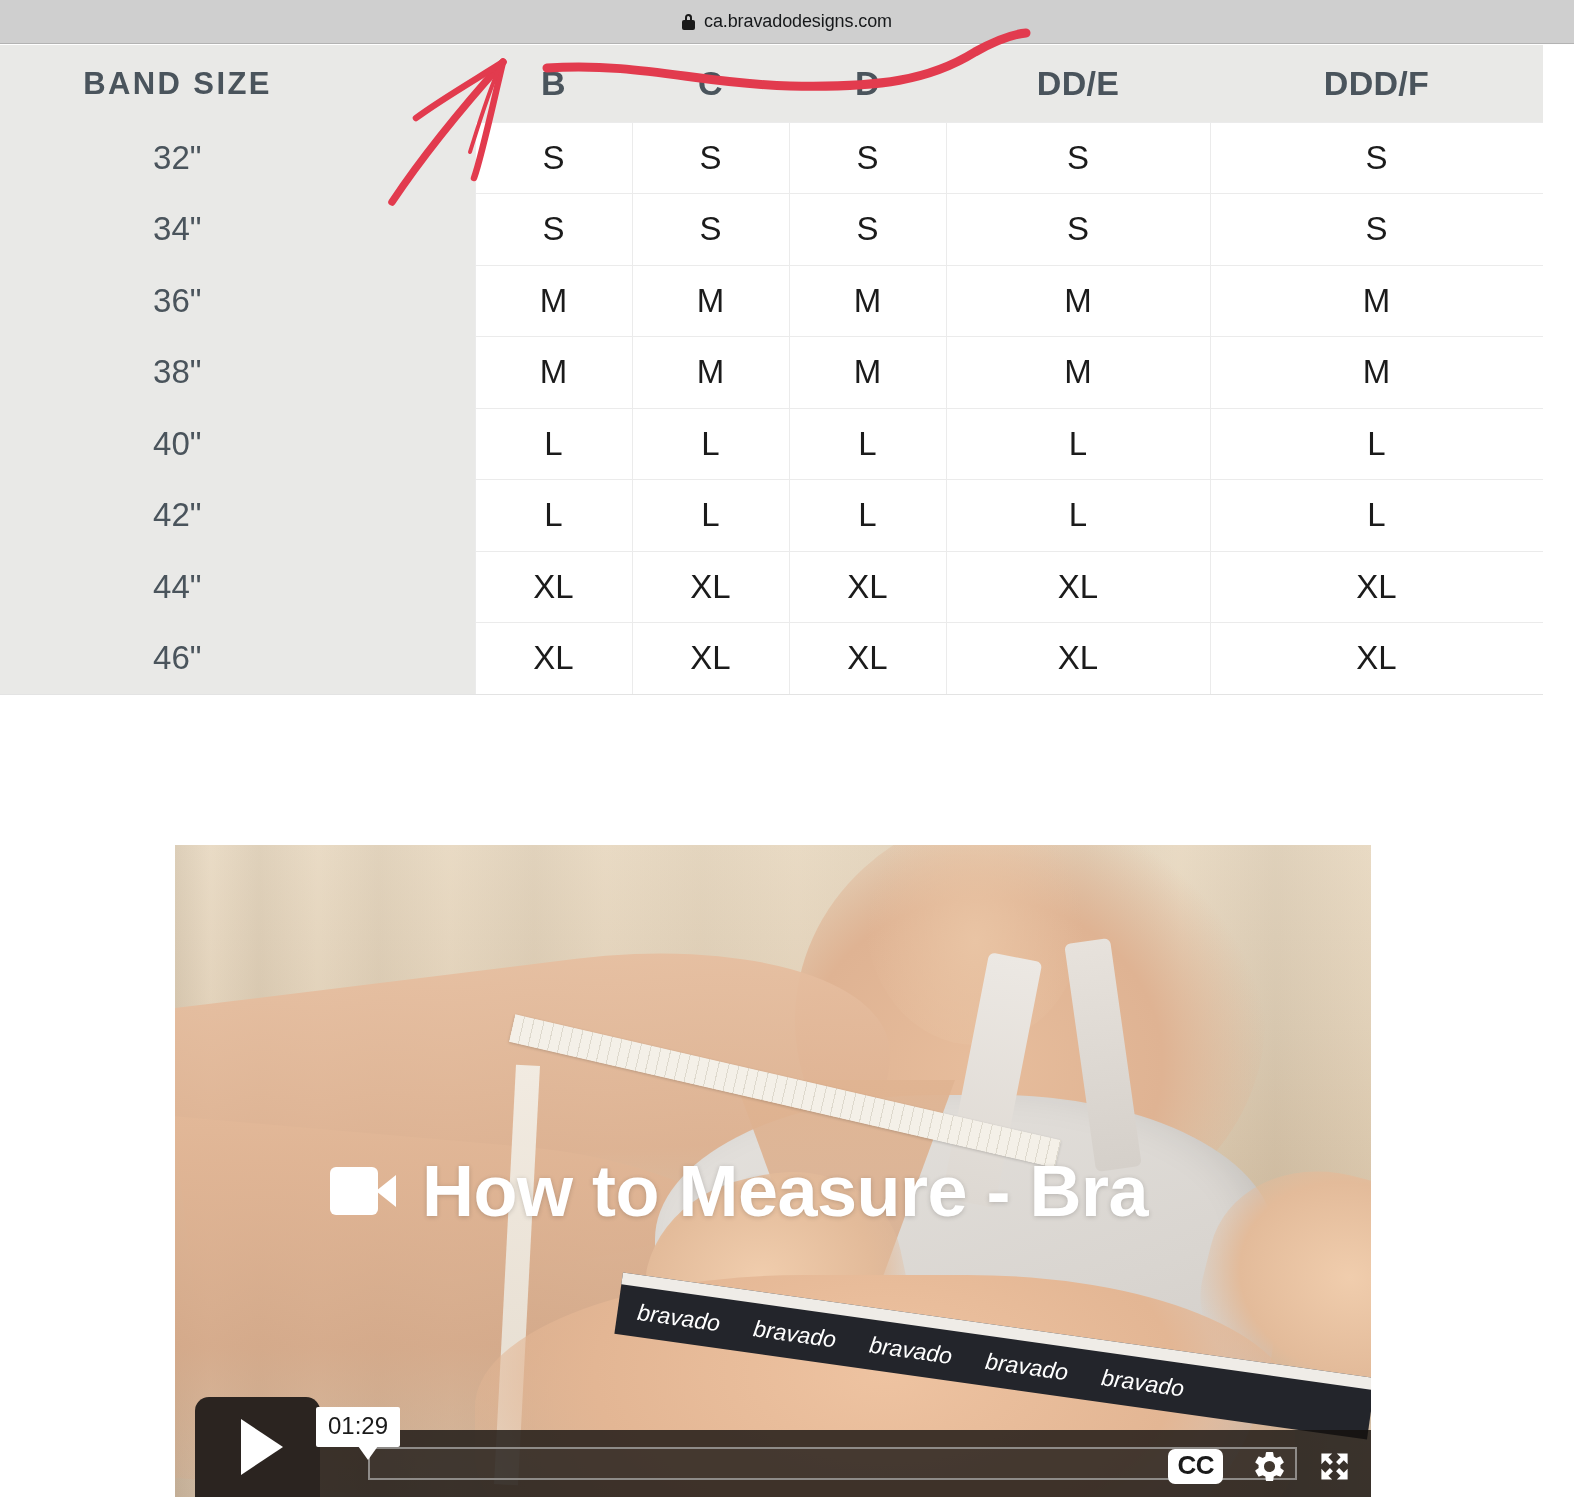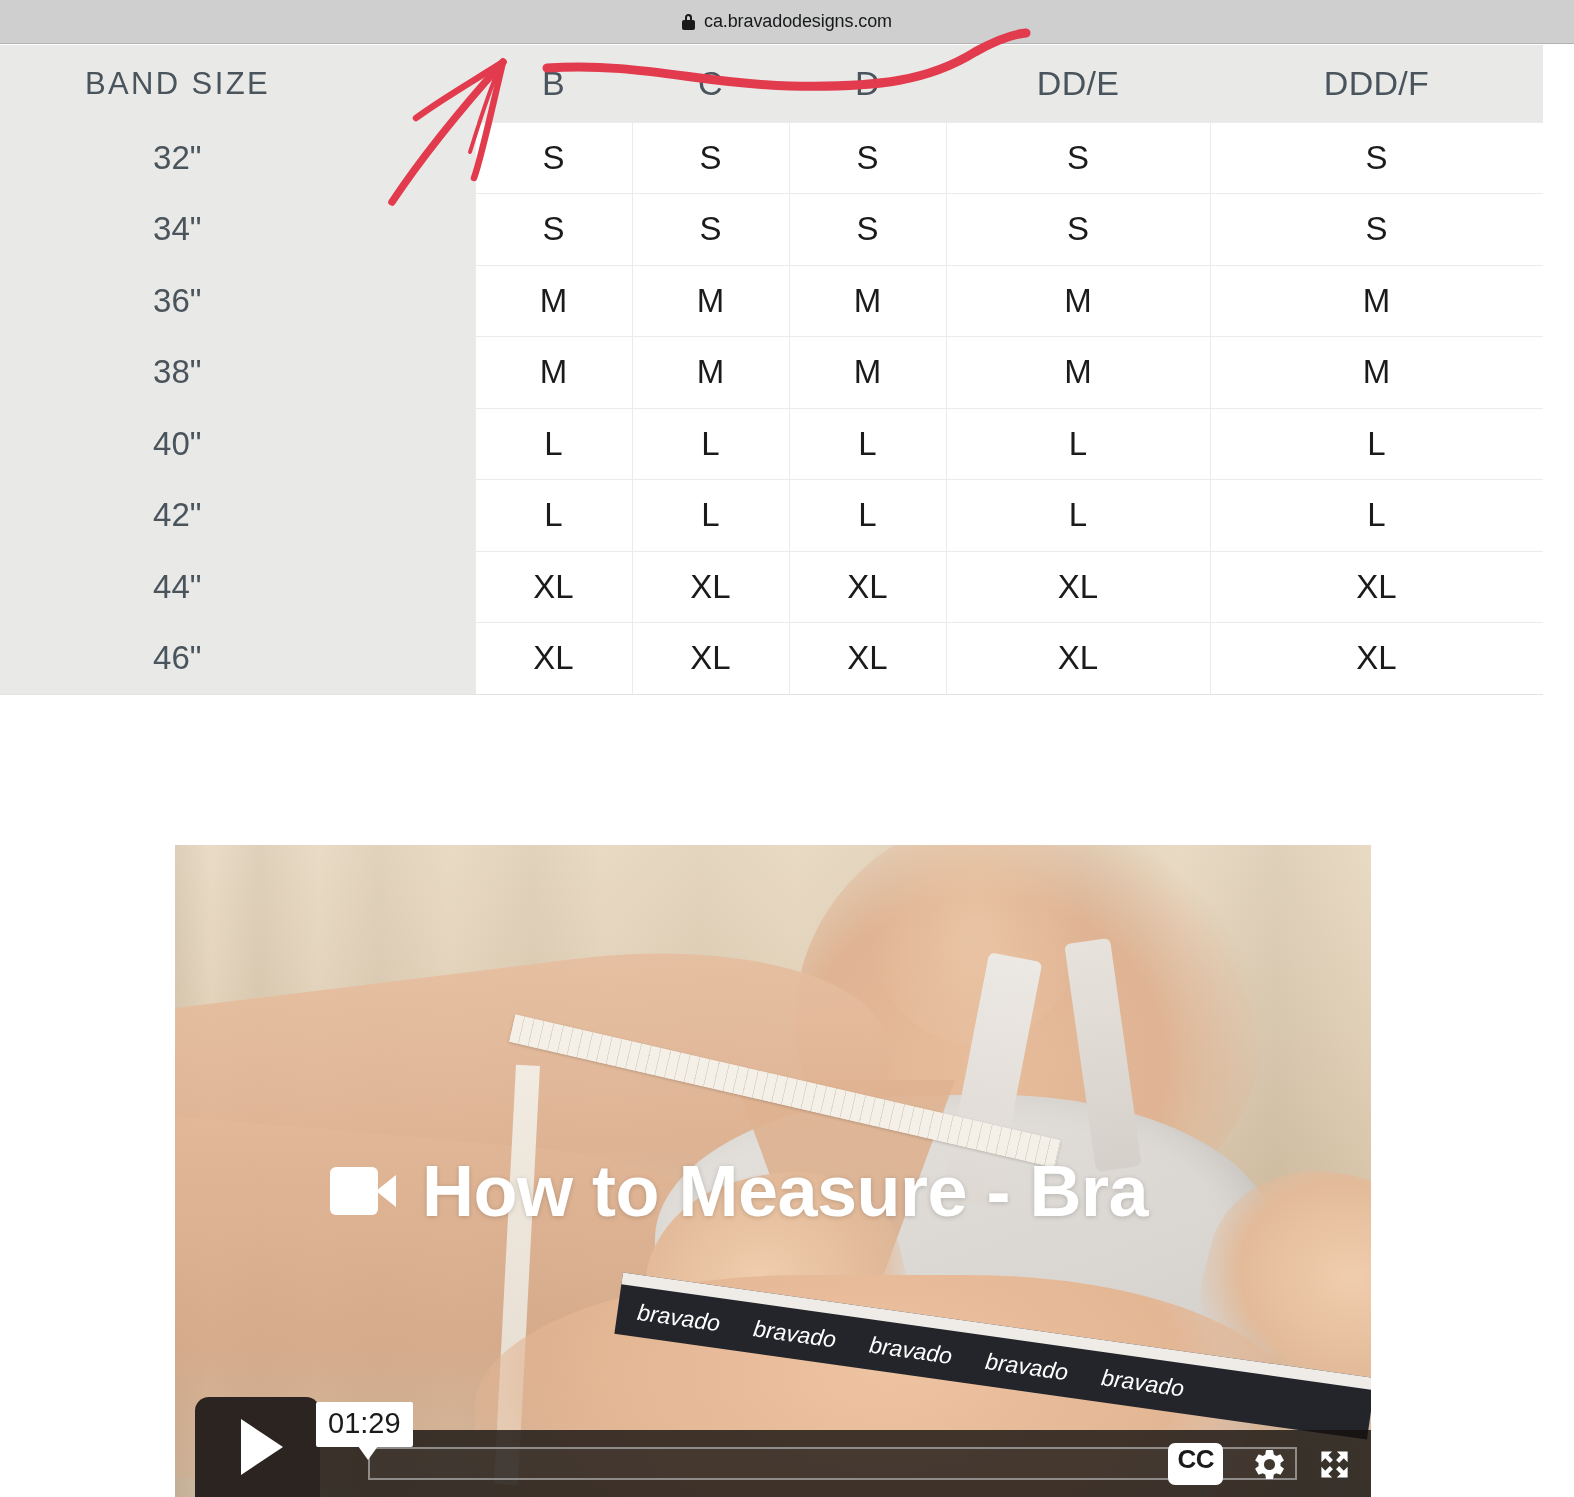--- a/index.html
+++ b/index.html
@@ -78,21 +78,21 @@
   }
   table.size-chart col.bandcol { width: 475px; }
   table.size-chart col.cupcol  { width: 157px; }
   table.size-chart col.cupwide { width: 264px; }
   table.size-chart col.cupxwide{ width: 333px; }
 
   table.size-chart thead th {
     background: #e9e9e7;
     height: 77px;
     vertical-align: middle;
-    font-weight: 400;
+    font-weight: 700;
     color: #4a545c;
     border: none;
   }
   th.band-head {
     font-size: 31px;
     letter-spacing: 2.4px;
     text-align: center;
     padding-right: 120px;
   }
   th.cup-head {
@@ -350,21 +350,21 @@
     width: 929px; height: 33px;
     border: 2px solid #8e8b88;
     background: rgba(255,255,255,0.03);
     z-index: 13;
   }
   .time-tooltip {
     position: absolute;
     left: 141px; bottom: 50px;
     background: #ffffff;
     color: #1a1a1a;
-    font-size: 29px;
+    font-size: 24px;
     padding: 5px 12px 7px 12px;
     border-radius: 2px;
     z-index: 14;
     font-family: "Liberation Sans", sans-serif;
   }
   .time-tooltip::after {
     content: "";
     position: absolute;
     left: 42px; bottom: -13px;
     width: 0; height: 0;
@@ -379,21 +379,21 @@
     align-items: center;
     gap: 28px;
     z-index: 14;
   }
   .cc-btn {
     background: #ffffff;
     color: #1a1a1a;
     font-size: 26px;
     font-weight: 700;
     border-radius: 7px;
-    padding: 2px 9px 11px 9px;
+    padding: 2px 9px 4px 9px;
     letter-spacing: -0.5px;
     line-height: 1.1;
     font-family: "Liberation Sans", sans-serif;
   }
   .gear-icon, .fullscreen-icon { width: 37px; height: 37px; }
 
   .scroll-strip {
     position: absolute;
     right: 0; top: 45px;
     width: 31px; height: 658px;

